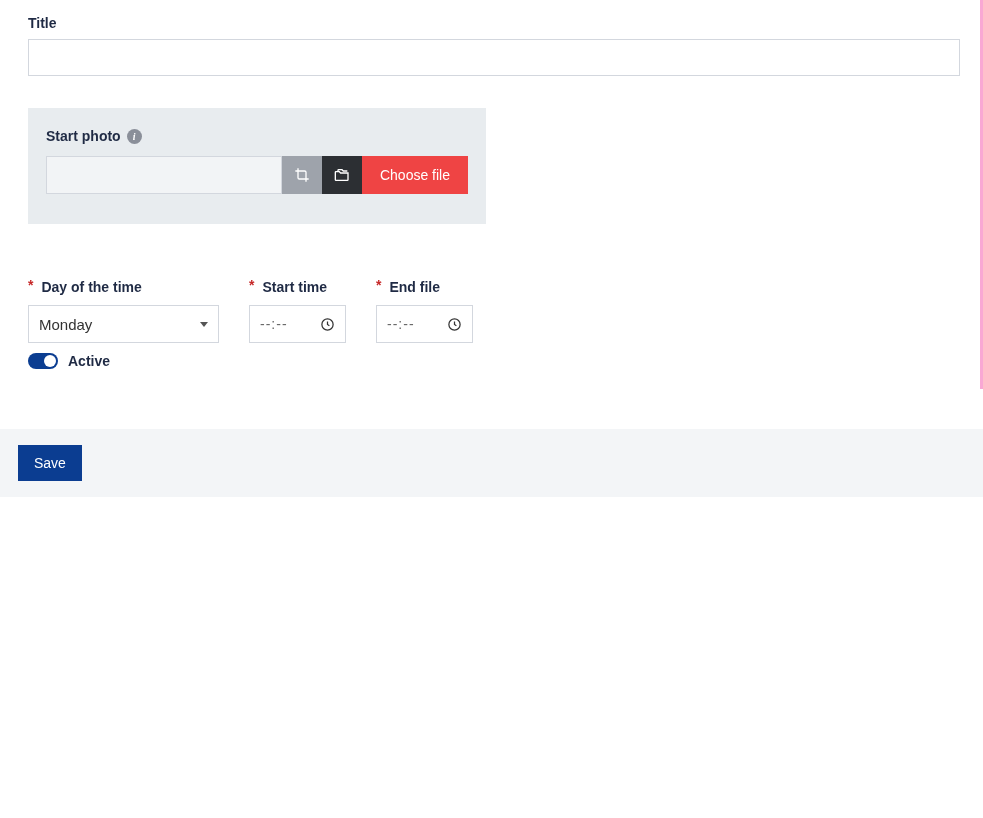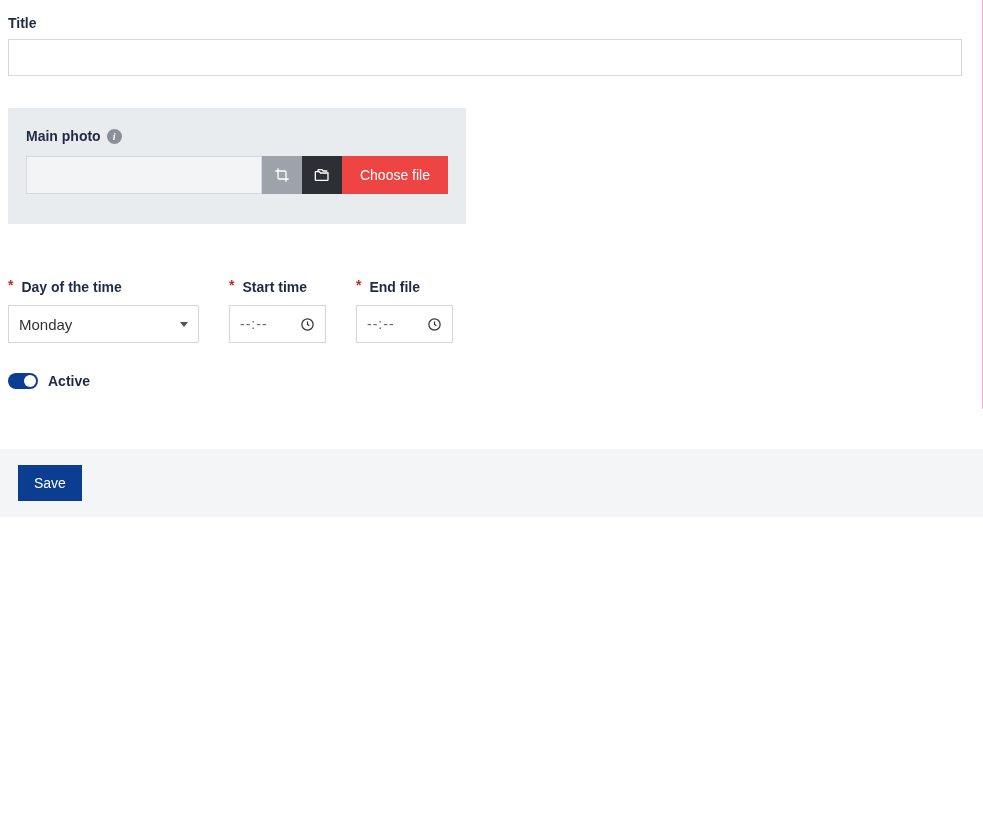--- a/index.html
+++ b/index.html
@@ -4,22 +4,22 @@
   <style>
     * { box-sizing: border-box; margin: 0; padding: 0; }
     body {
       font-family: "Segoe UI", Arial, sans-serif;
       font-size: 14px;
       color: #1a1a2e;
       background: #fff;
       width: 983px;
     }
     .form-section {
-      padding: 15px 20px 20px 8px;
-      border-right: 1px solid #f9a8d4;
+      padding: 15px 20px 20px 28px;
+      border-right: 3px solid #f9a8d4;
     }
     .form-group { margin-bottom: 20px; }
     .form-label {
       display: block;
       font-weight: 600;
       font-size: 14px;
       color: #1f2a44;
       margin-bottom: 8px;
     }
     .text-input {
@@ -122,21 +122,21 @@
       width: 97px; height: 38px;
       border: 1px solid #d3d7de;
       display: flex; align-items: center; justify-content: space-between;
       padding: 0 10px;
       font-size: 14px; color: #555;
       background: #fff;
     }
     .time-placeholder { letter-spacing: 1px; color: #6a6a6a; }
     .active-row {
       display: flex; align-items: flex-start; gap: 10px;
-      margin-top: 30px;
+      margin-top: 10px;
     }
     .toggle {
       width: 30px; height: 16px;
       border-radius: 10px;
       background: #0b3d91;
       position: relative;
       cursor: pointer;
     }
     .toggle-knob {
       width: 12px; height: 12px;
@@ -167,21 +167,21 @@
 
   <div class="form-group">
     <label class="form-label">Title</label>
     <input type="text" class="text-input" value="" style="">
   </div>
 
 
 
   <div class="photo-panel">
     <div class="photo-label-row">
-      <span class="photo-label">Main photo</span>
+      <span class="photo-label">Start photo</span>
       <span class="info-badge">i</span>
     </div>
     <div class="file-row">
       <div class="file-path"></div>
       <button class="icon-btn crop-btn">
         <span>
           <svg width="16" height="16" viewBox="0 0 24 24" fill="none" stroke="#fff" stroke-width="2">
             <path d="M6 2v14a2 2 0 0 0 2 2h14"></path>
               <path d="M18 22V8a2 2 0 0 0-2-2H2"></path>
           </svg>

